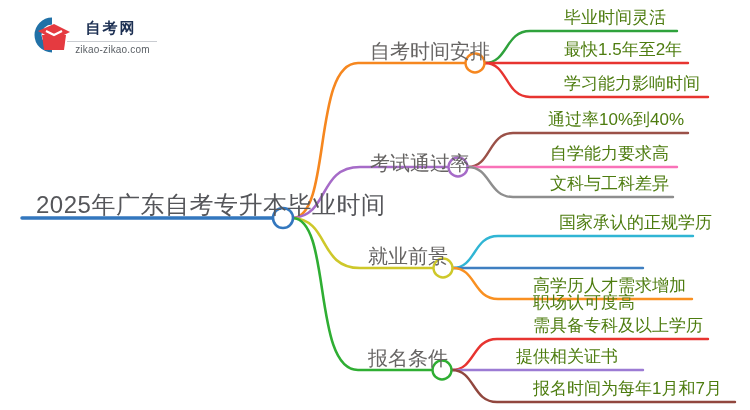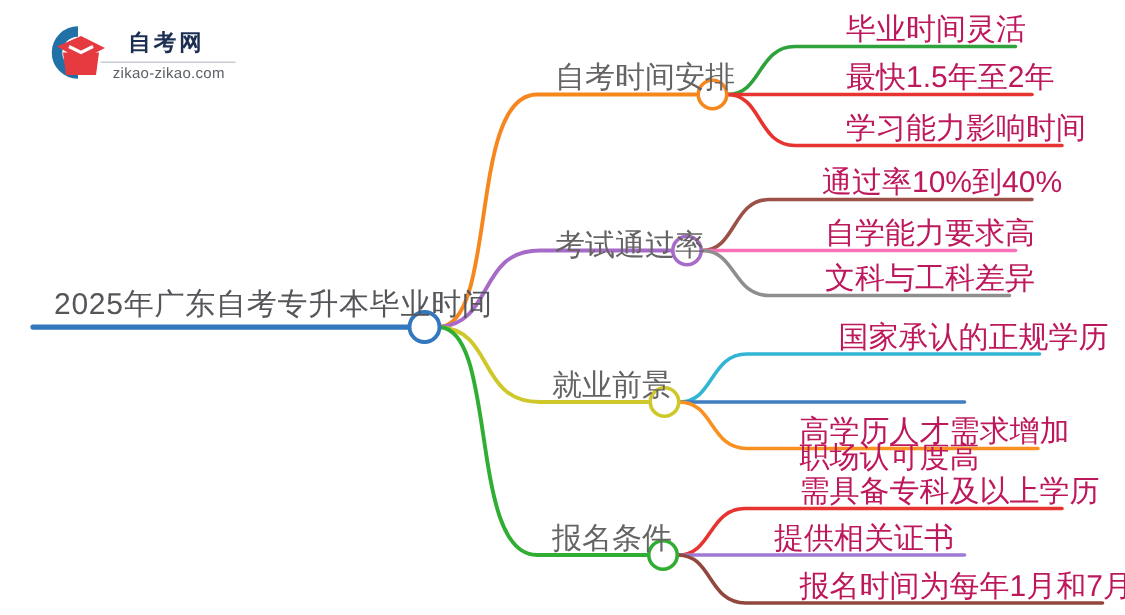--- a/index.html
+++ b/index.html
@@ -3,23 +3,23 @@
 <meta charset="utf-8">
 <style>
   html,body{margin:0;padding:0;}
   body{
     width:750px;height:410px;position:relative;background:#ffffff;
     font-family:"Liberation Sans","DejaVu Sans",sans-serif;
     overflow:hidden;
   }
   #canvas{position:absolute;left:0;top:0;width:750px;height:410px;}
   .label{position:absolute;white-space:nowrap;color:#666463;}
-  .root-label{font-size:20px;color:#55565a;letter-spacing:.5px;}
+  .root-label{font-size:24px;color:#55565a;letter-spacing:.5px;}
   .branch-label{font-size:20px;}
-  .child-label{font-size:20px;color:#be185d;}
+  .child-label{font-size:17px;color:#4d7c0f;}
   
   .logo{position:absolute;left:26px;top:12px;width:130px;height:44px;}
   .logo-icon{position:absolute;left:0;top:2px;width:48px;height:42px;}
   .logo-name{position:absolute;left:52px;top:7px;width:66px;text-align:center;
     font-size:15px;font-weight:bold;color:#1c2f52;letter-spacing:2px;}
   .logo-divider{position:absolute;left:41px;top:29px;width:90px;height:1px;background:#c9ccd1;}
   .logo-url{position:absolute;left:42px;top:32px;width:89px;text-align:center;
     font-size:10px;color:#5b6066;letter-spacing:.2px;}
 </style>
 </head>

